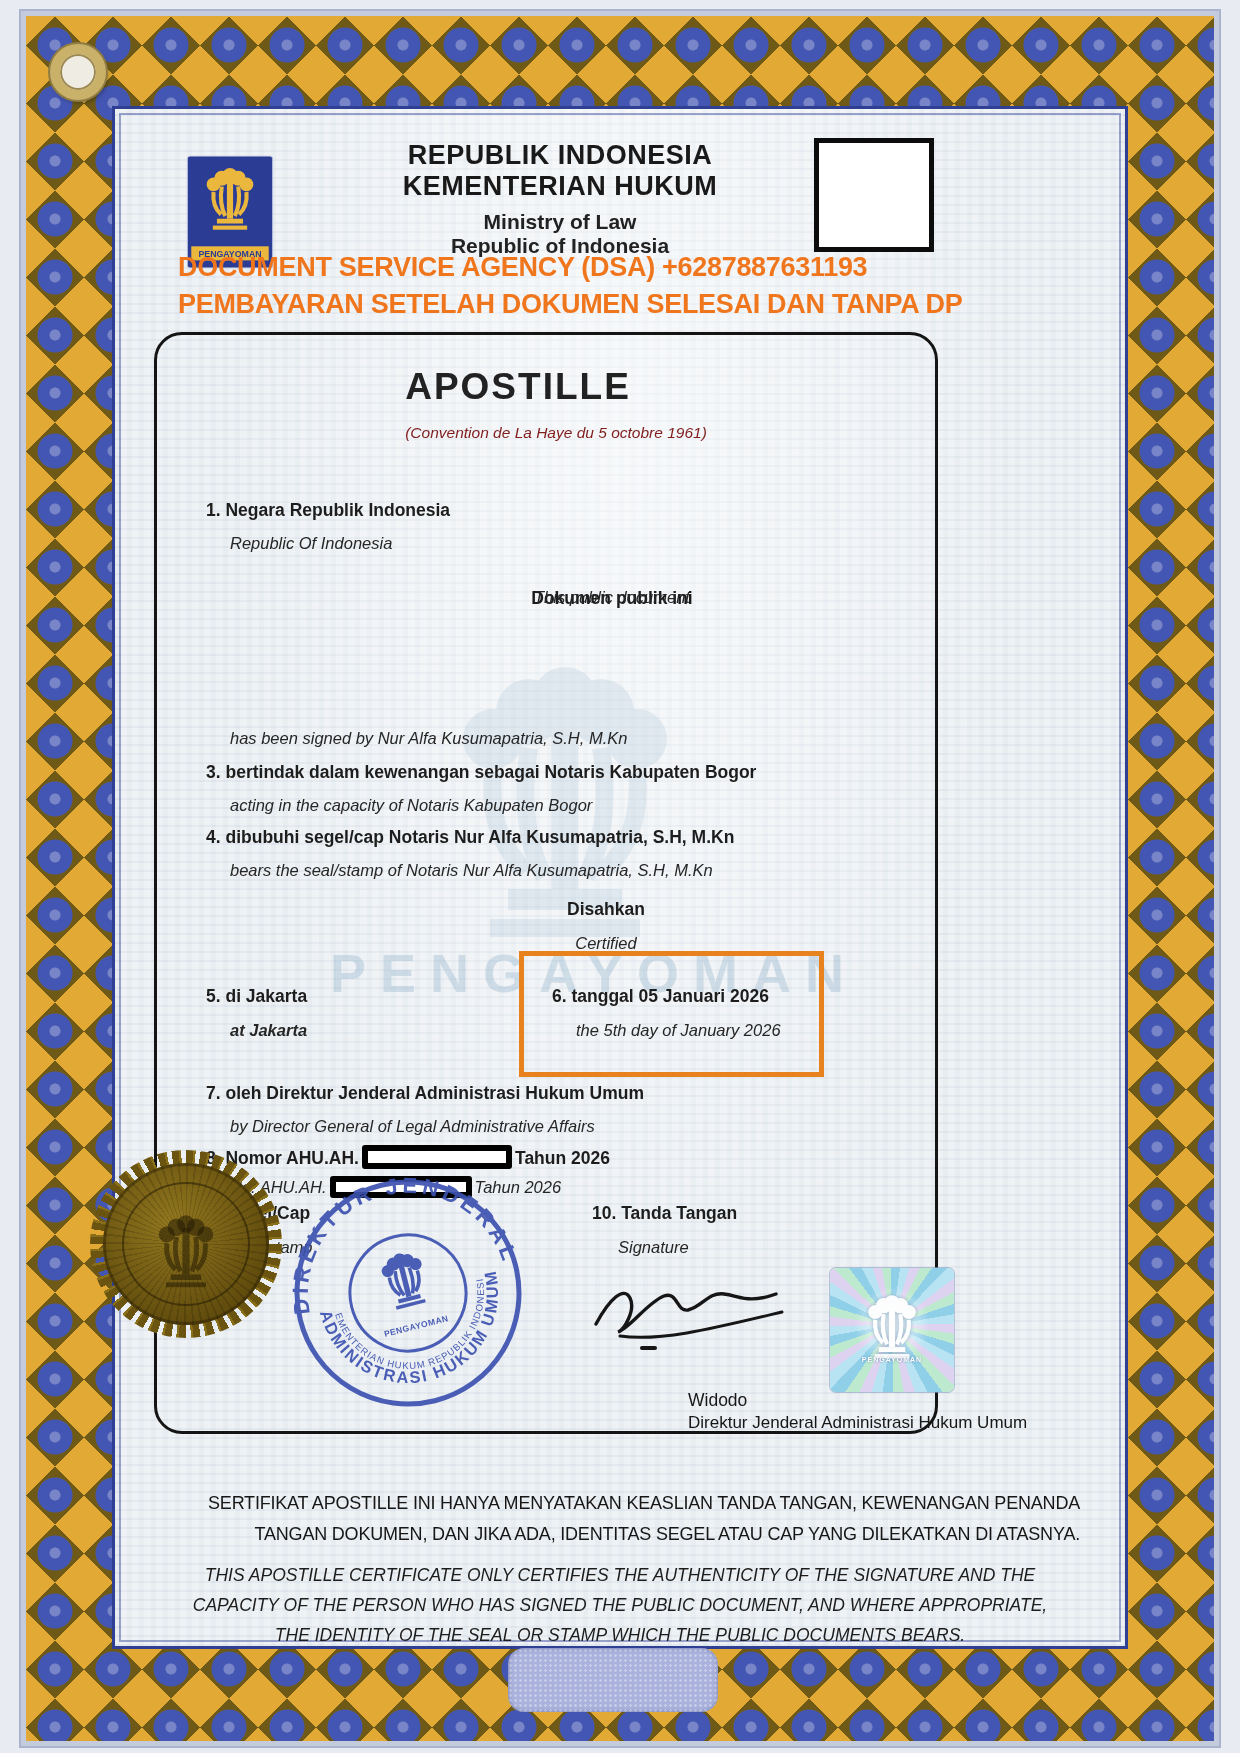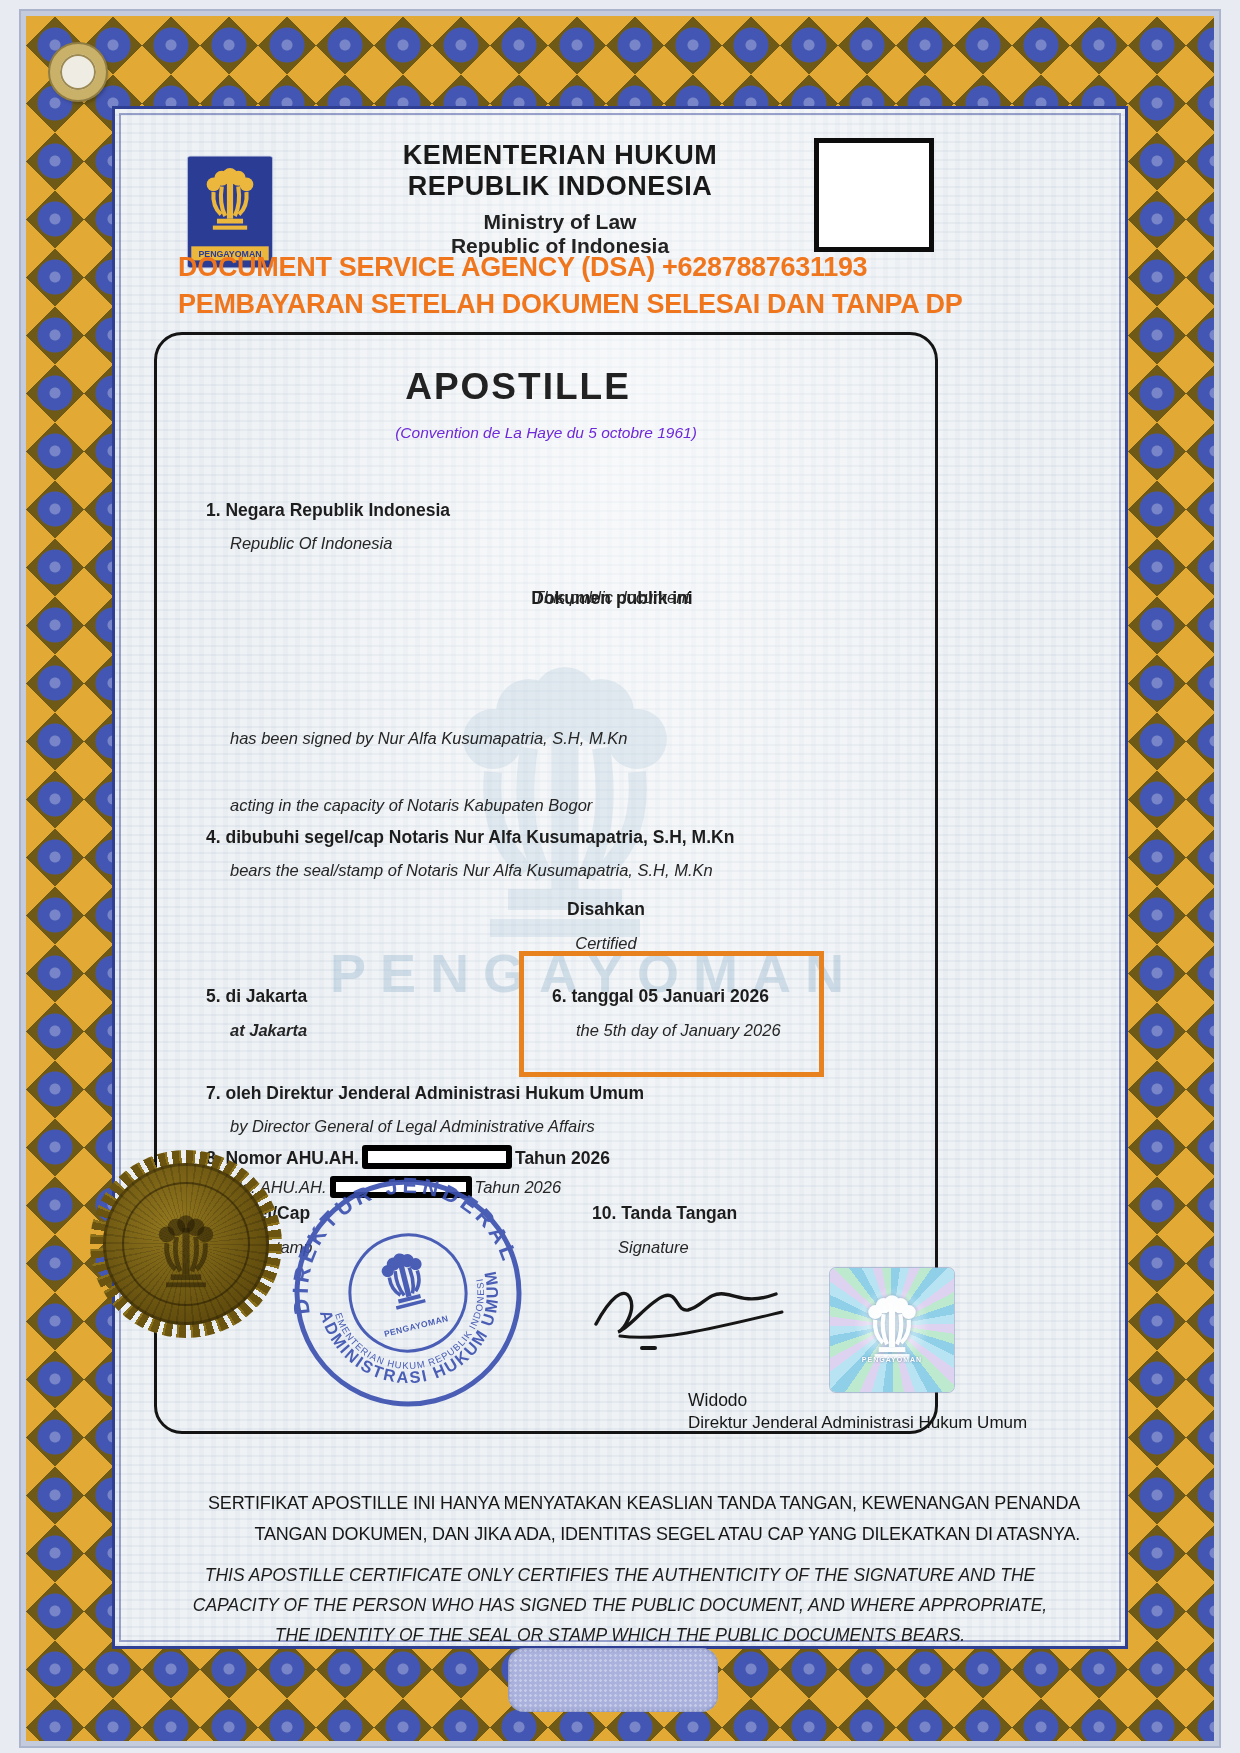--- a/index.html
+++ b/index.html
@@ -54,21 +54,21 @@
   .hdr .en  { font-size:21px; font-weight:bold; line-height:24px; margin-top:8px; color:#222; }
   .qrbox { position:absolute; left:814px; top:138px; width:120px; height:114px; background:#fff; border:5px solid #0c0c0c; z-index:4; }
   .promo { position:absolute; left:178px; z-index:4; font-size:27px; font-weight:bold; color:#f0761d; letter-spacing:-.3px; white-space:nowrap; }
   .promo.l1 { top:252px; } .promo.l2 { top:289px; }
   
   .cert-box {
     position:absolute; left:154px; top:332px; width:784px; height:1102px;
     border:3px solid #141414; border-radius:28px; z-index:2;
   }
   .title { position:absolute; left:154px; top:366px; width:728px; text-align:center; font-size:37px; font-weight:bold; letter-spacing:2px; color:#222; z-index:3; }
-  .subtitle { position:absolute; left:154px; top:424px; width:784px; text-align:center; font-size:15.5px; font-style:italic; color:#6d28d9; z-index:3; }
+  .subtitle { position:absolute; left:164px; top:424px; width:784px; text-align:center; font-size:15.5px; font-style:italic; color:#7f1d1d; z-index:3; }
 
   .ln { position:absolute; z-index:3; font-size:17.5px; font-weight:bold; color:#1d1d1d; white-space:nowrap; }
   .ln.en { font-weight:normal; font-style:italic; font-size:16.5px; color:#262626; }
   .ctr { transform:translateX(-50%); }
   .redact { display:inline-block; vertical-align:-5px; background:#fff; border:6px solid #000; border-radius:3px; margin:0 3px; }
   .r1 { width:150px; height:24px; } .r2 { width:142px; height:22px; }
 
   .hl-box { position:absolute; left:519px; top:951px; width:305px; height:126px; border:5px solid #e8821e; z-index:2; }
 
   
@@ -151,42 +151,43 @@
       <rect x="1.5" y="1.5" width="97" height="127" rx="3" fill="#2b3c94" stroke="#c9d2e6" stroke-width="1"></rect>
       <g transform="translate(11,4) scale(0.78)" color="#ecb73d">
         <use href="#pt-tree"></use>
       </g>
       <rect x="6" y="104" width="88" height="16" fill="#ecb73d"></rect>
       <text class="band-txt" x="50" y="116" text-anchor="middle" font-size="10" font-weight="bold" fill="#2b3c94">PENGAYOMAN</text>
     </svg>
   </div>
 
   <div class="hdr">
+    <div class="id">REPUBLIK INDONESIA</div>
     <div class="id">KEMENTERIAN HUKUM</div>
-    <div class="id">REPUBLIK INDONESIA</div>
     <div class="en">Ministry of Law</div>
     <div class="en" style="margin-top:0">Republic of Indonesia</div>
   </div>
 
   <div class="qrbox"></div>
 
   <div class="promo l1">DOCUMENT SERVICE AGENCY (DSA) +6287887631193</div>
   <div class="promo l2">PEMBAYARAN SETELAH DOKUMEN SELESAI DAN TANPA DP</div>
 
   <div class="cert-box"></div>
   <div class="title">APOSTILLE</div>
   <div class="subtitle">(Convention de La Haye du 5 octobre 1961)</div>
 
   <div class="ln" style="left:206px; top:500px;">1. Negara Republik Indonesia</div>
   <div class="ln en" style="left:230px; top:534px;">Republic Of Indonesia</div>
 
   <div class="ln ctr" style="left:612px; top:588px;">Dokumen publik ini</div>
   <div class="ln en ctr" style="left:612px; top:588px;">This public document</div>
 
   <div class="ln en" style="left:230px; top:729px;">has been signed by Nur Alfa Kusumapatria, S.H, M.Kn</div>
+  <div class="ln" style="left:206px; top:762px;">3. bertindak dalam kewenangan sebagai Notaris Kabupaten Bogor</div>
   <div class="ln en" style="left:230px; top:796px;">acting in the capacity of Notaris Kabupaten Bogor</div>
   <div class="ln" style="left:206px; top:827px;">4. dibubuhi segel/cap Notaris Nur Alfa Kusumapatria, S.H, M.Kn</div>
   <div class="ln en" style="left:230px; top:861px;">bears the seal/stamp of Notaris Nur Alfa Kusumapatria, S.H, M.Kn</div>
 
   <div class="ln ctr" style="left:606px; top:899px;">Disahkan</div>
   <div class="ln en ctr" style="left:606px; top:934px;">Certified</div>
 
   <div class="hl-box"></div>
   <div class="ln" style="left:206px; top:986px;">5. di Jakarta</div>
   <div class="ln en" style="left:230px; top:1021px;font-weight:bold;">at Jakarta</div>

